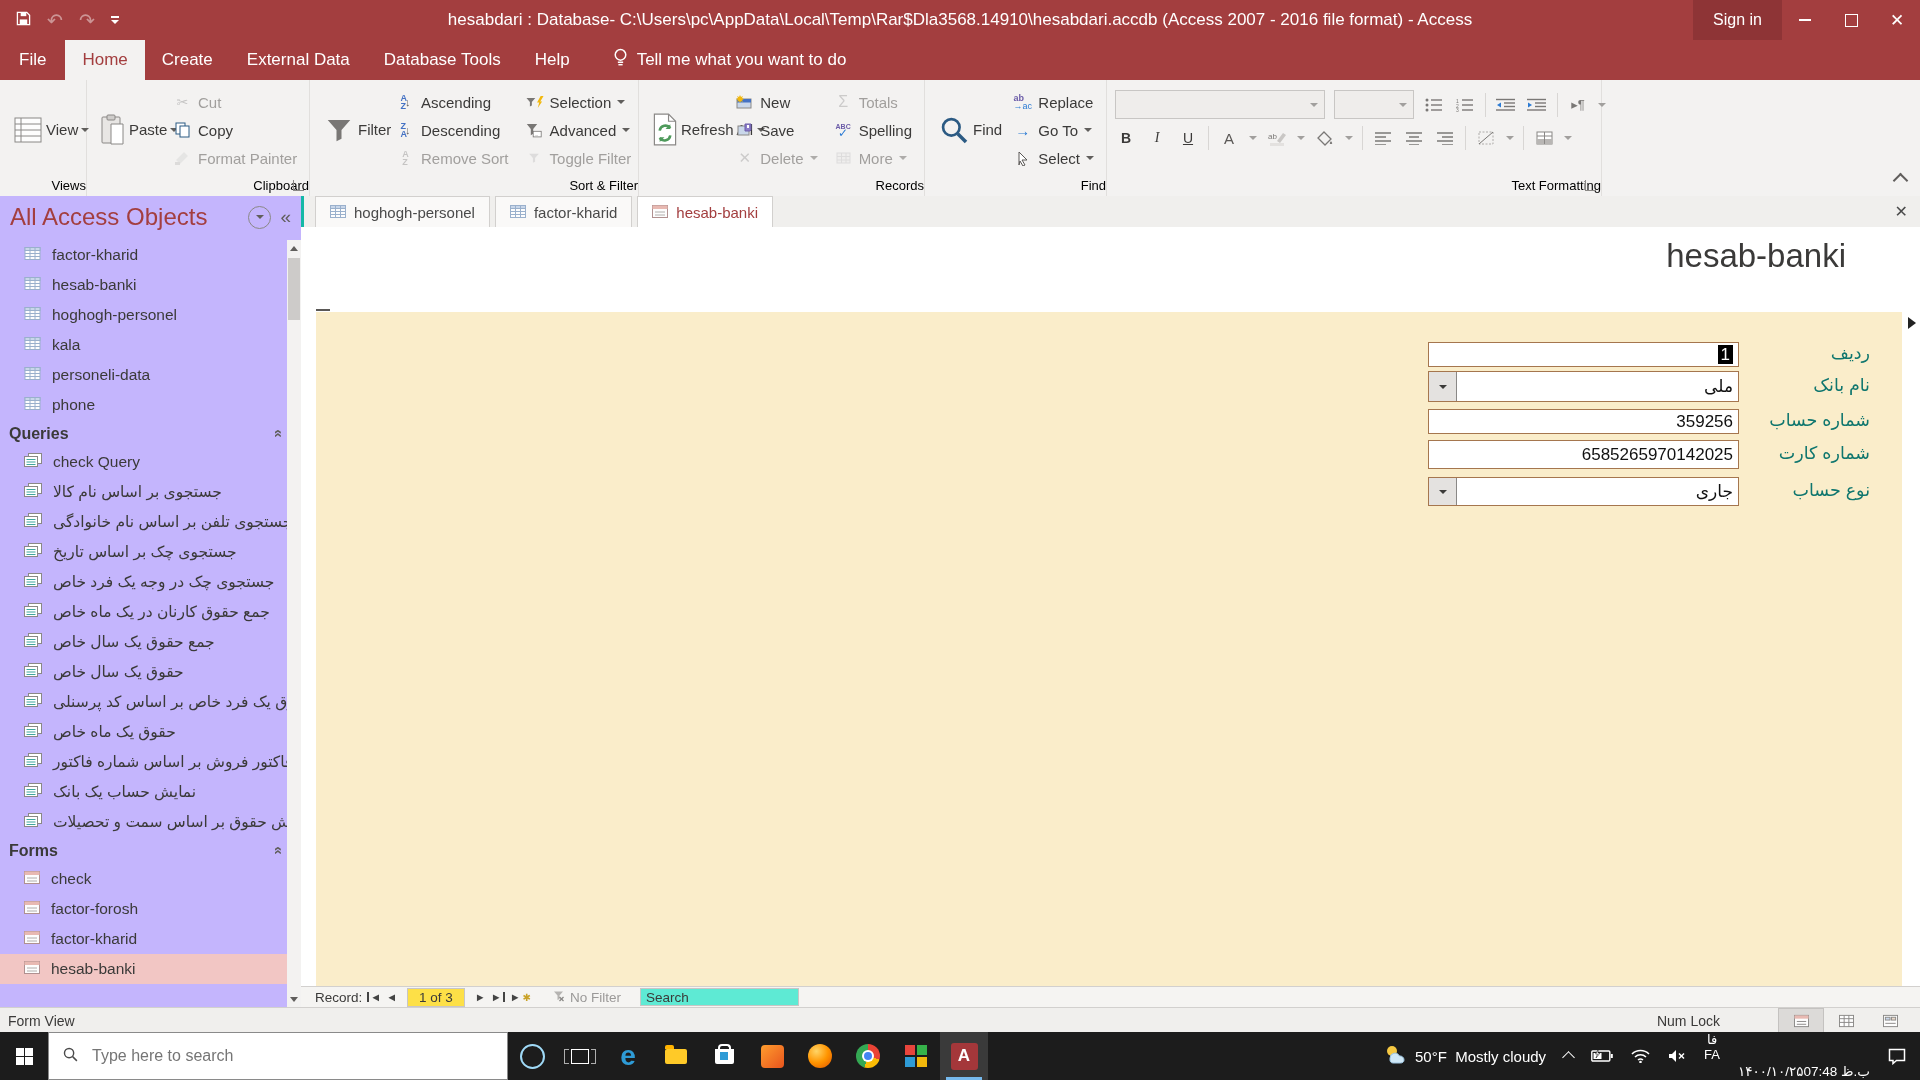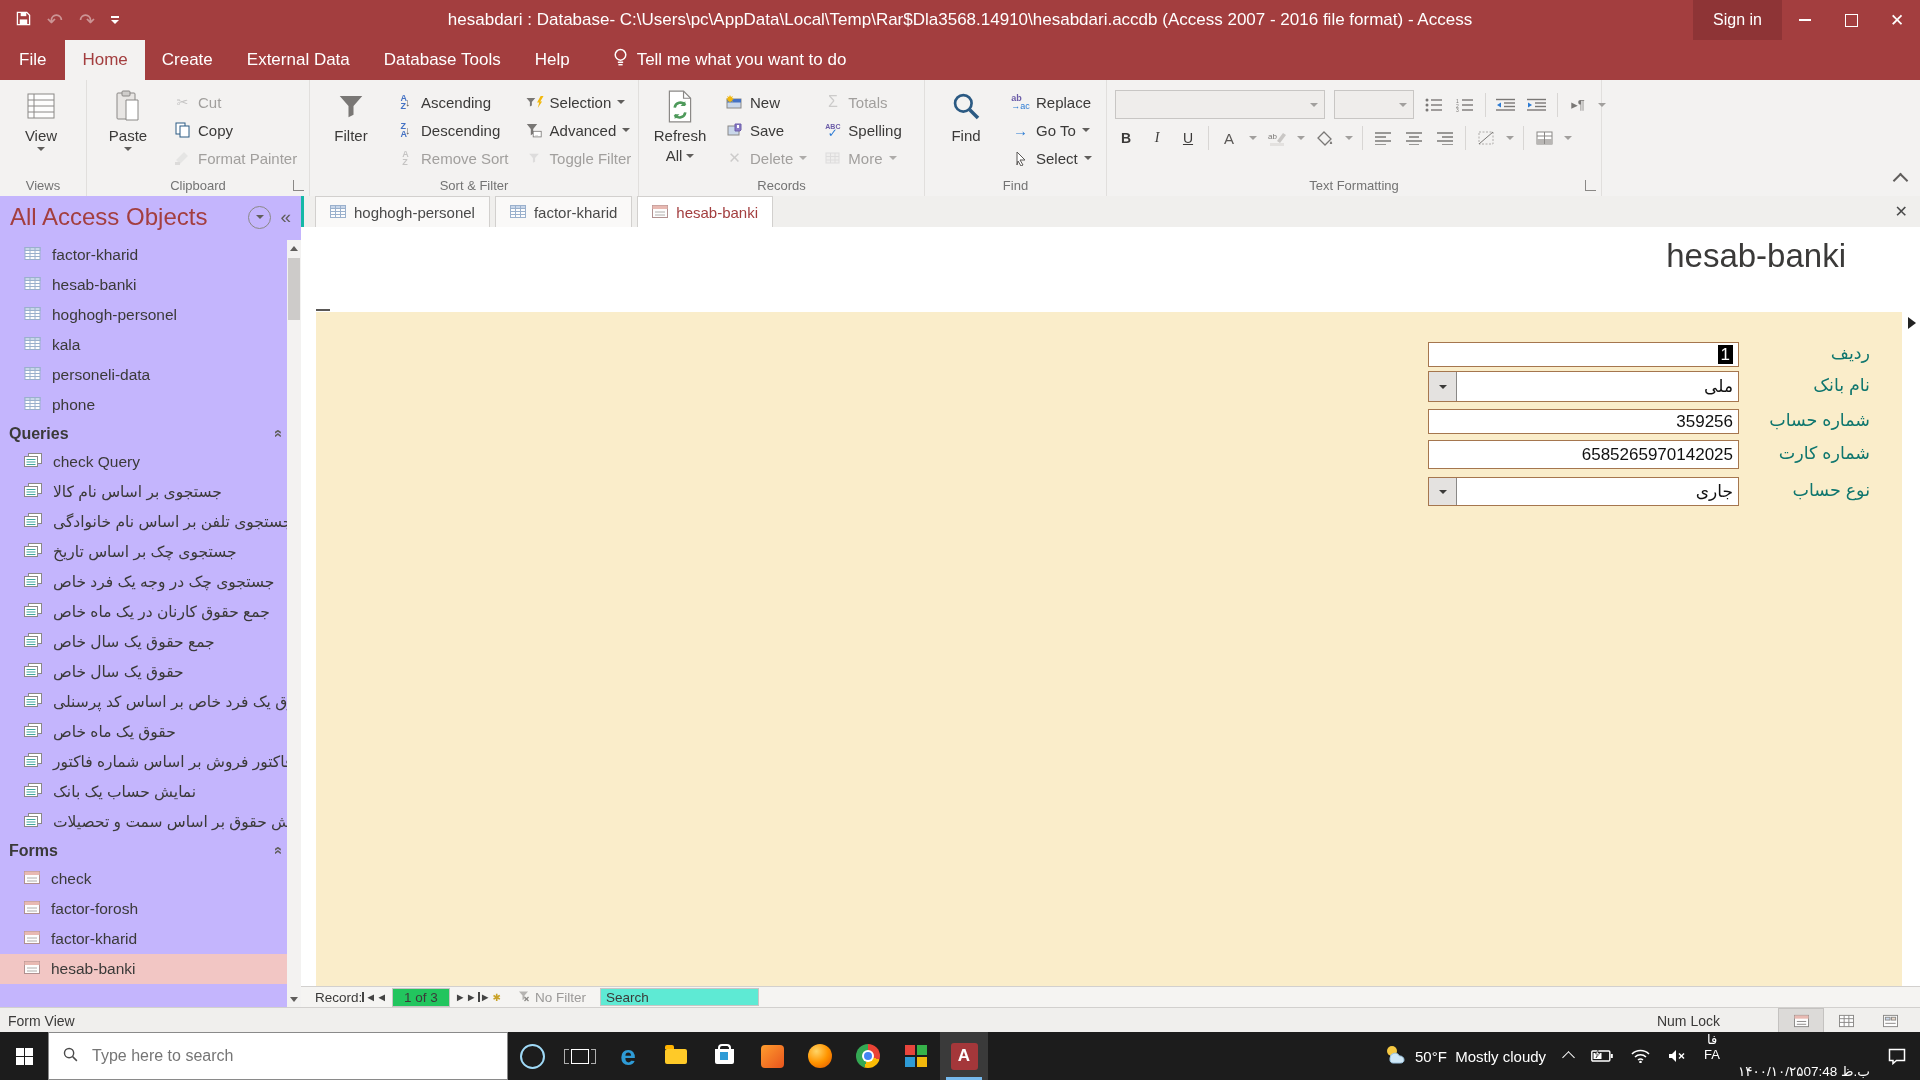--- a/index.html
+++ b/index.html
@@ -20,23 +20,23 @@
   .maxbox{width:11px;height:11px;border:1.5px solid #fff;}
   .closex{font-size:17px;line-height:1;}
   
   .menubar{position:absolute;left:0;top:40px;right:0;height:40px;background:#A33E3F;display:flex;align-items:stretch;color:#fff;font-size:17px;}
   .mtab{display:flex;align-items:center;padding:0 17px;}
   .mtab.active{background:#F3F2F1;color:#A33E3F;}
   .tellme{display:flex;align-items:center;gap:9px;margin-left:26px;}
   
   .ribbon{position:absolute;left:0;top:80px;right:0;height:116px;background:#F3F2F1;border-bottom:1px solid #D8D6D4;display:flex;}
   .rgroup{position:relative;border-right:1px solid #E1DFDD;padding:5px 8px 22px 8px;display:flex;gap:8px;}
-  .rglabel{position:absolute;bottom:3px;left:0;right:0;text-align:center;font-size:13px;color:#737373;white-space:nowrap;}
+  .rglabel{position:absolute;bottom:3px;left:0;right:0;text-align:right;font-size:13px;color:#000000;white-space:nowrap;}
   .rlaunch{position:absolute;bottom:5px;right:5px;width:10px;height:10px;border-left:1px solid #8A8886;border-bottom:1px solid #8A8886;}
-  .bigbtn{display:flex;flex-direction:column;align-items:center;min-width:56px;padding:3px 5px;font-size:15px;color:#3B3A39;gap:3px;}
+  .bigbtn{display:flex;flex-direction:row;align-items:center;min-width:56px;padding:3px 5px;font-size:15px;color:#3B3A39;gap:3px;}
   .bigicon{height:36px;display:flex;align-items:center;justify-content:center;}
   .scol{display:flex;flex-direction:column;padding-top:3px;}
   .sbtn{display:flex;align-items:center;gap:6px;height:28px;font-size:15px;color:#3B3A39;padding:0 4px;white-space:nowrap;}
   .sicon{width:19px;height:19px;display:flex;align-items:center;justify-content:center;font-size:14px;flex:none;}
   .dis{color:#A19F9D !important;}
   .dis svg,.dis .sicon{opacity:.55;filter:grayscale(.8);}
   .car{width:0;height:0;border-left:4px solid transparent;border-right:4px solid transparent;border-top:4px solid #605E5C;display:inline-block;}
   .az{display:flex;flex-direction:column;font-size:9px;font-weight:bold;color:#4472C4;line-height:8px;}
   .azarrow{color:#605E5C;font-size:11px;margin-left:-2px;}
   .bolt{width:8px;height:12px;background:#F2B80C;clip-path:polygon(60% 0,100% 0,55% 45%,80% 45%,20% 100%,40% 55%,10% 55%);}
@@ -73,24 +73,24 @@
   .formtitle{position:absolute;top:10px;right:74px;font-size:33px;color:#3B3A39;}
   .formbg{position:absolute;left:15px;top:85px;right:18px;bottom:0;background:#FAEDCA;}
   .formtick{position:absolute;left:15px;top:82px;width:14px;height:2px;background:#5A5856;}
   .rightarrow{position:absolute;right:4px;top:90px;width:0;height:0;border-top:6px solid transparent;border-bottom:6px solid transparent;border-left:8px solid #222;}
   .field{position:absolute;left:1112px;width:309px;background:#fff;border:1px solid #A5764E;display:flex;align-items:center;font-size:17px;color:#111;}
   .field .val{flex:1;text-align:right;padding:0 5px;white-space:nowrap;direction:ltr;}
   .selval{background:#000;color:#fff;padding:0 3px;}
   .combobtn{width:27px;align-self:stretch;background:#E4E2E0;border-right:1px solid #8A8886;display:flex;align-items:center;justify-content:center;flex:none;}
   .flabel{position:absolute;right:32px;width:250px;text-align:right;direction:rtl;font-size:17.5px;color:#0f766e;white-space:nowrap;}
   
-  .recordbar{position:absolute;left:301px;right:0;top:986px;height:20px;background:#F5F4F2;border-top:1px solid #D2D0CE;display:flex;align-items:center;font-size:13.5px;color:#3B3A39;padding-left:14px;}
+  .recordbar{position:absolute;left:301px;right:0;top:986px;height:20px;background:#F5F4F2;border-top:1px solid #D2D0CE;display:flex;align-items:center;font-size:13.5px;color:#3B3A39;gap:5px;padding-left:14px;}
   .rnav{display:flex;align-items:center;gap:1px;font-size:11px;color:#444;}
   .rbar{width:2px;height:10px;background:#444;display:inline-block;}
-  .posbox{border:1px solid #C8C6C4;background:#22c55e;padding:1px 11px;margin:0 5px;}
+  .posbox{border:1px solid #C8C6C4;background:#fde047;padding:1px 11px;margin:0 5px;}
   .newstar{color:#C9A227;font-size:10px;margin-left:1px;}
   .nofilter{display:flex;align-items:center;gap:5px;color:#9B9998;margin-left:16px;}
   .rsearch{width:152px;height:16px;border:1px solid #C8C6C4;background:#5eead4;display:flex;align-items:center;padding-left:5px;margin-left:14px;color:#3B3A39;}
   
   .statusbar{position:absolute;left:0;right:0;top:1007px;height:25px;background:#F0EFED;border-top:1px solid #D2D0CE;display:flex;align-items:center;font-size:14px;color:#3B3A39;padding:0 8px;}
   .sbright{margin-left:auto;display:flex;align-items:center;}
   .numlock{margin-right:58px;}
   .viewbtn{width:44px;height:24px;display:flex;align-items:center;justify-content:center;}
   .viewbtn.active{background:#DCDAD8;border:1px solid #C4C2C0;}
   

